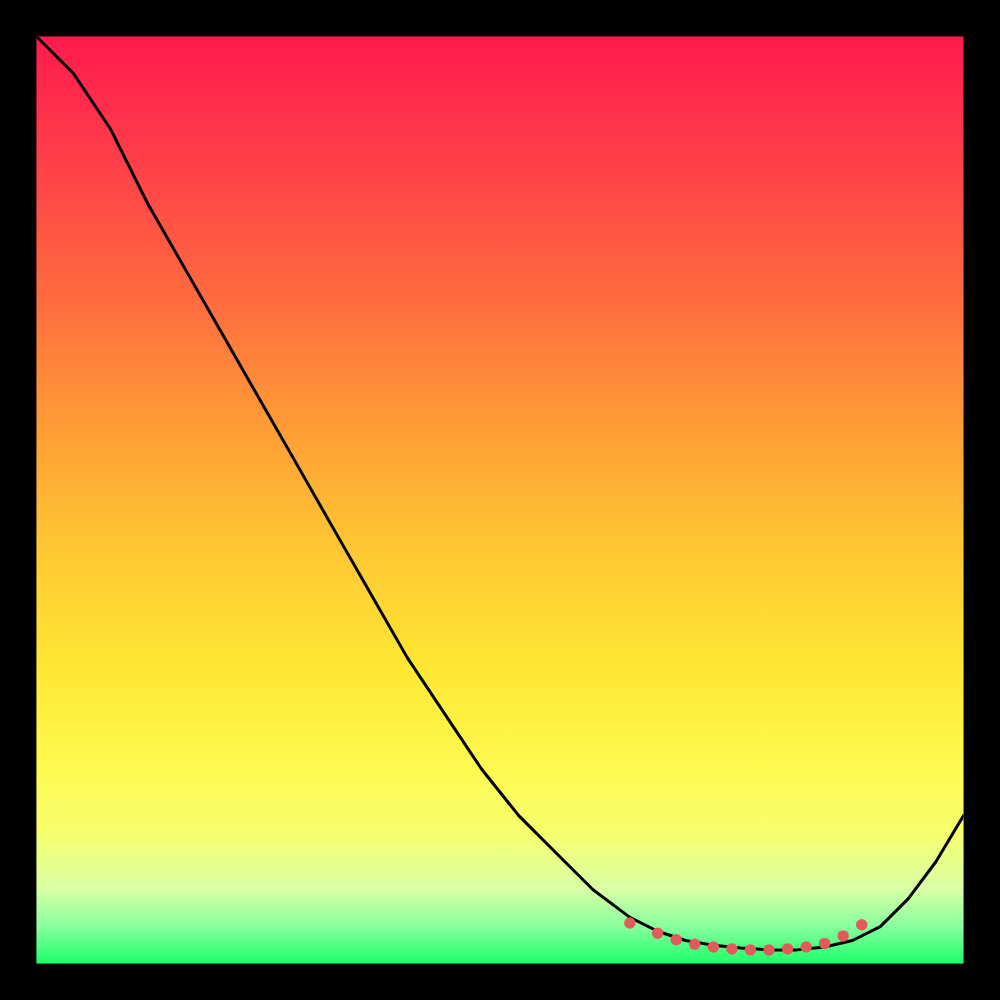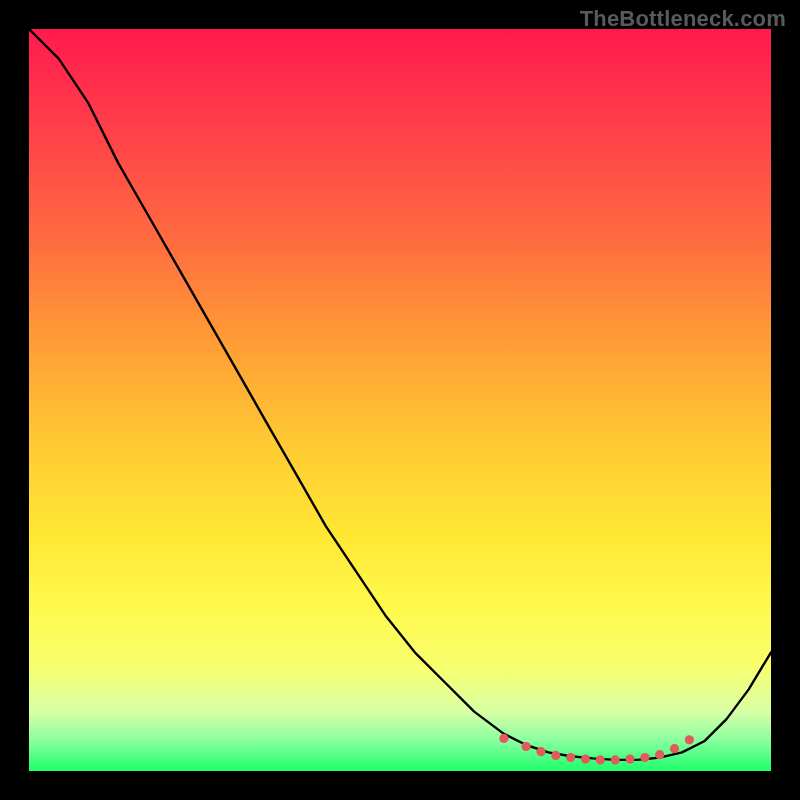--- a/index.html
+++ b/index.html
@@ -49,21 +49,20 @@
     inset: 0;
     width: 100%;
     height: 100%;
     display: block;
   }
 </style>
 </head>
 <body>
 <div class="frame">
 
-  <div class="watermark">TheBottleneck.com</div>
 
   <div class="plot-area">
     <div class="gradient-bg"></div>
     <svg class="overlay" viewBox="0 0 742 742" preserveAspectRatio="none">
       <g id="curve-group">
           <path d="M0.0 0.0 L29.7 29.7 L59.4 74.2 L89.0 133.6 L118.7 185.5 L148.4 237.4 L178.1 289.4 L207.8 341.3 L237.4 393.3 L267.1 445.2 L296.8 497.1 L326.5 541.7 L356.2 586.2 L385.8 623.3 L415.5 653.0 L445.2 682.6 L474.9 704.9 L497.1 716.0 L519.4 723.4 L541.7 727.2 L563.9 729.4 L586.2 730.9 L608.4 730.9 L630.7 728.6 L653.0 723.4 L675.2 712.3 L697.5 690.1 L719.7 660.4 L742.0 623.3" fill="none" stroke="#000000" stroke-width="2.4" stroke-linejoin="round" stroke-linecap="round"></path>
         </g>
       <g id="marker-group">
           <circle cx="474.9" cy="709.4" r="4.6" fill="#e25a5a"></circle>
           <circle cx="497.1" cy="717.5" r="4.6" fill="#e25a5a"></circle>

